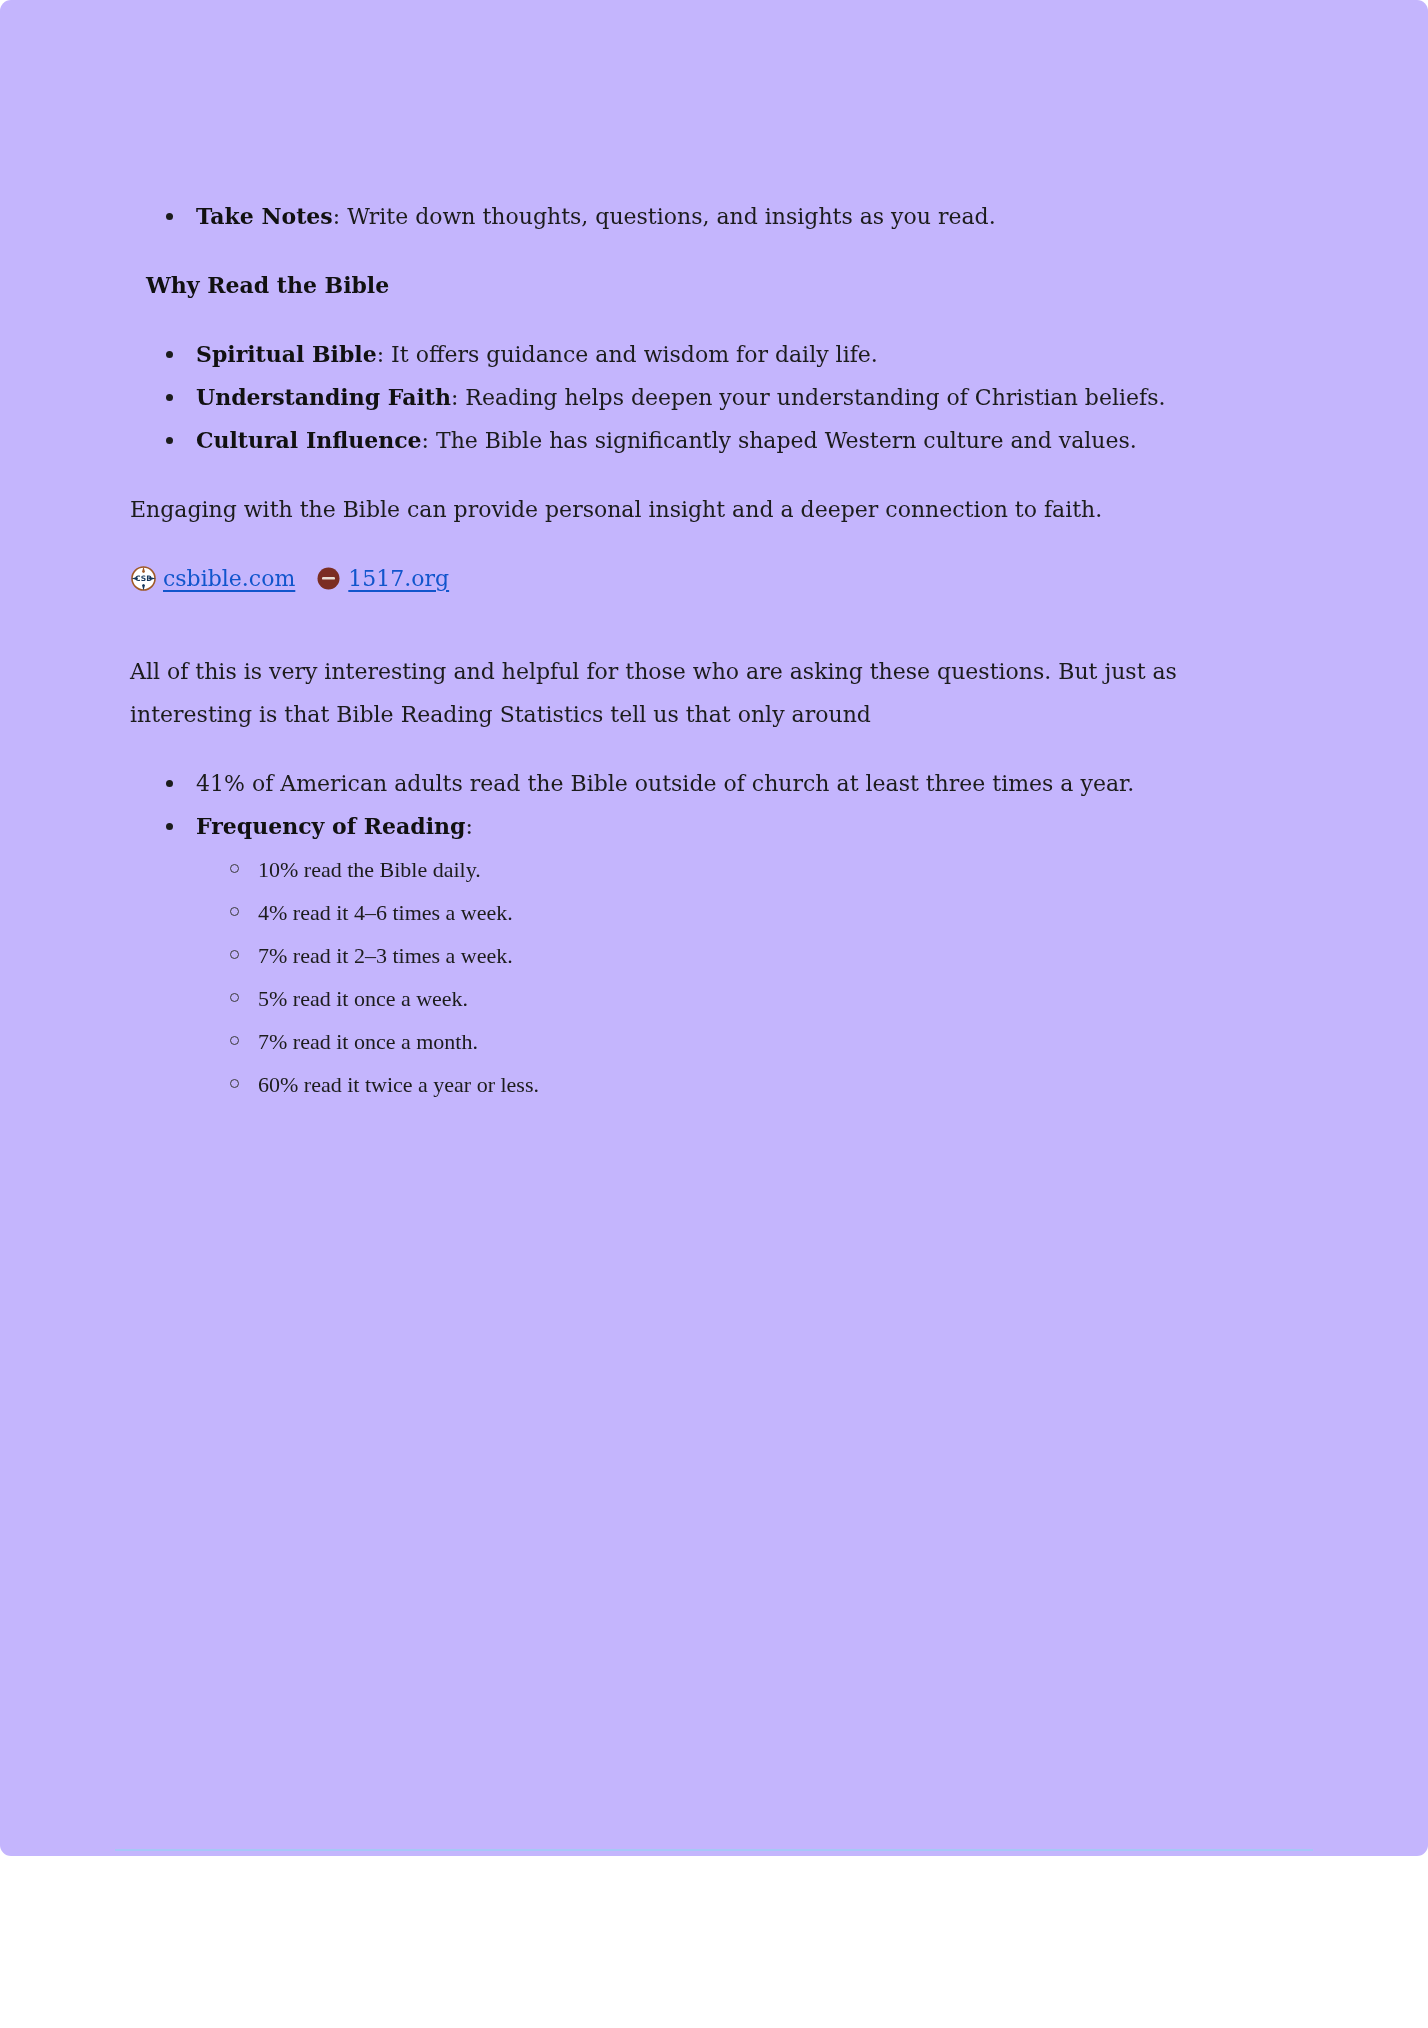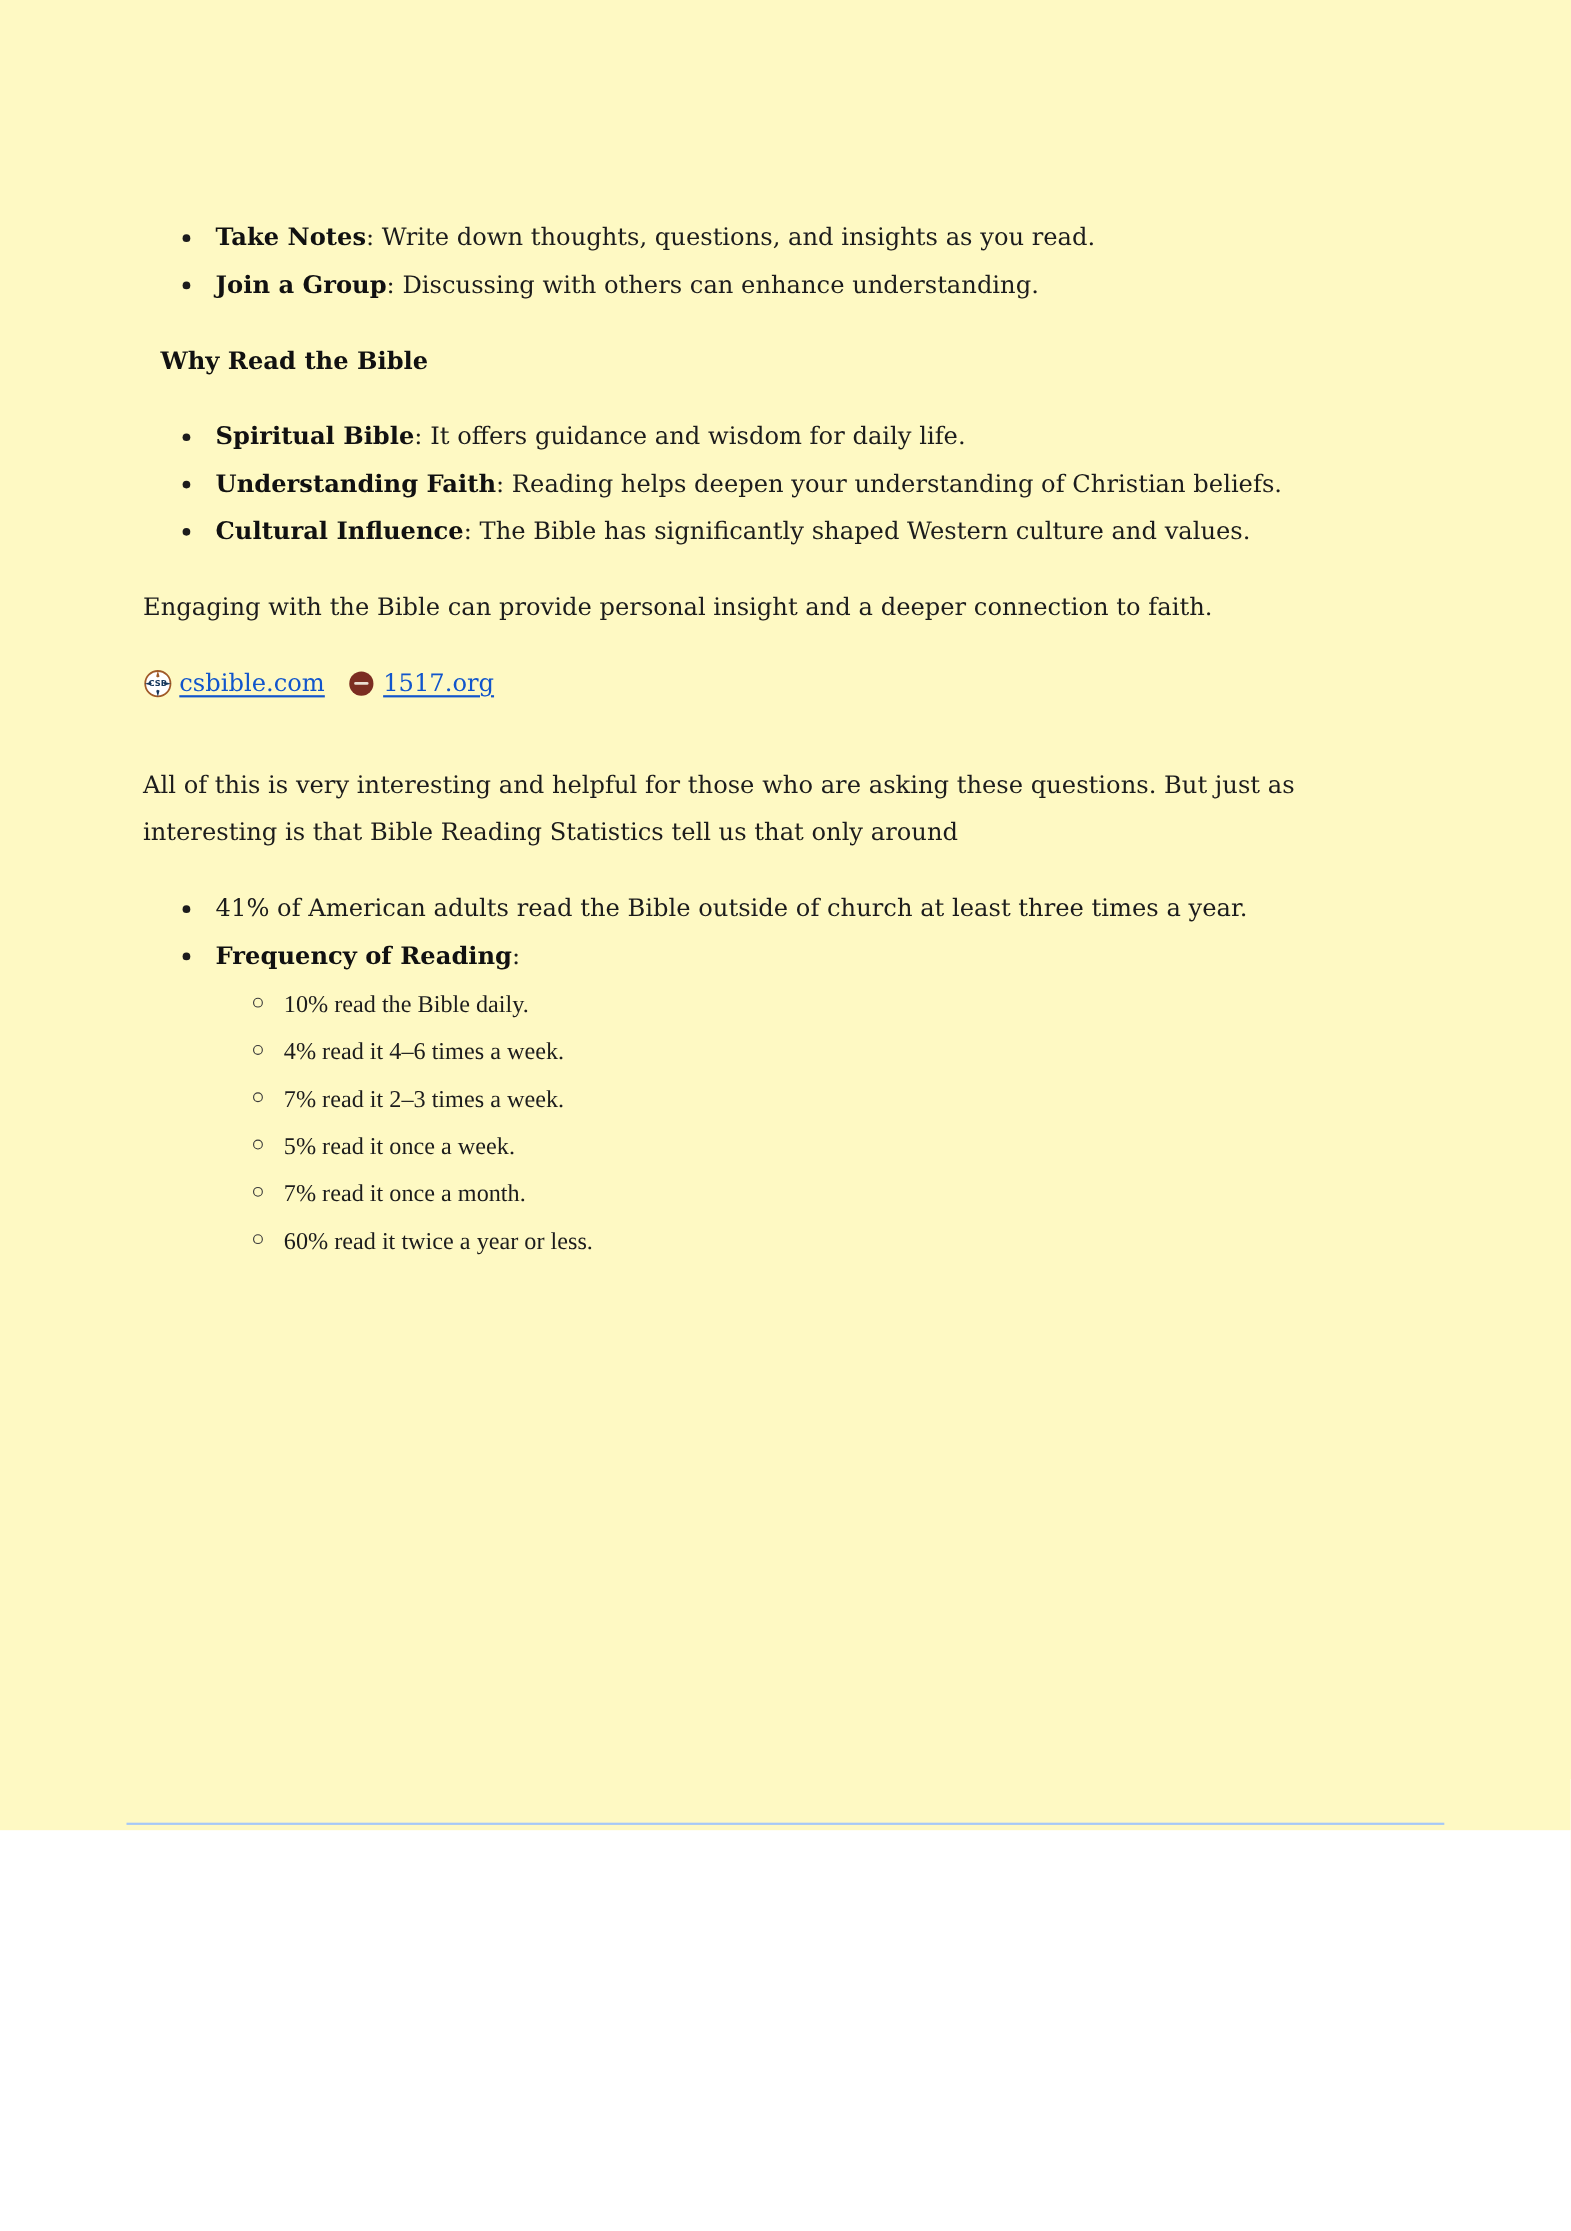--- a/index.html
+++ b/index.html
@@ -1,27 +1,28 @@
 <!DOCTYPE html>
 <html><head>
 <meta charset="utf-8">
 <style>
   html, body { margin: 0; padding: 0; background: #ffffff; }
   .page {
     position: relative;
     width: 1428px;
-    height: 1664px;
-    background: #fef9c3;
+    height: 1856px;
+    background: #c4b5fd;
     box-sizing: border-box;
     padding: 195px 130px 0 130px;
     font-family: "DejaVu Serif", "Liberation Serif", serif;
     font-size: 22px;
     line-height: 43px;
     color: #1c1c1c;
     overflow: hidden;
+    border-radius: 11px;
   }
   .block { margin: 0; }
   .mt { margin-top: 26px; }
   .mt-lg { margin-top: 50px; }
   .heading { font-weight: 700; color: #111; margin-left: 16px; }
   b, .bold { font-weight: 700; color: #111; }
 
   
   .li { display: flex; align-items: flex-start; }
   .li.l1 { margin-left: 36px; }
@@ -59,26 +60,20 @@
 <body>
 
 <div class="page">
 
   <div class="block">
     <div class="li l1">
       <span class="marker">
           <span class="dot"></span>
         </span>
       <div class="text"><b>Take Notes</b><span>: Write down thoughts, questions, and insights as you read.</span></div>
-    </div>
-    <div class="li l1">
-      <span class="marker">
-          <span class="dot"></span>
-        </span>
-      <div class="text"><b>Join a Group</b><span>: Discussing with others can enhance understanding.</span></div>
     </div>
   </div>
 
   <div class="block mt heading">Why Read the Bible</div>
 
   <div class="block mt">
     <div class="li l1">
       <span class="marker">
           <span class="dot"></span>
         </span>

